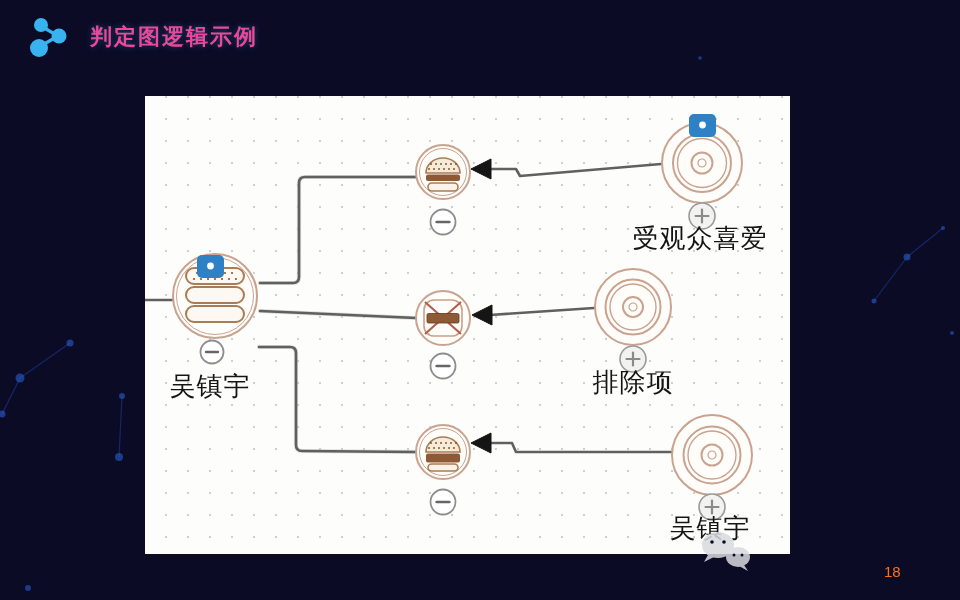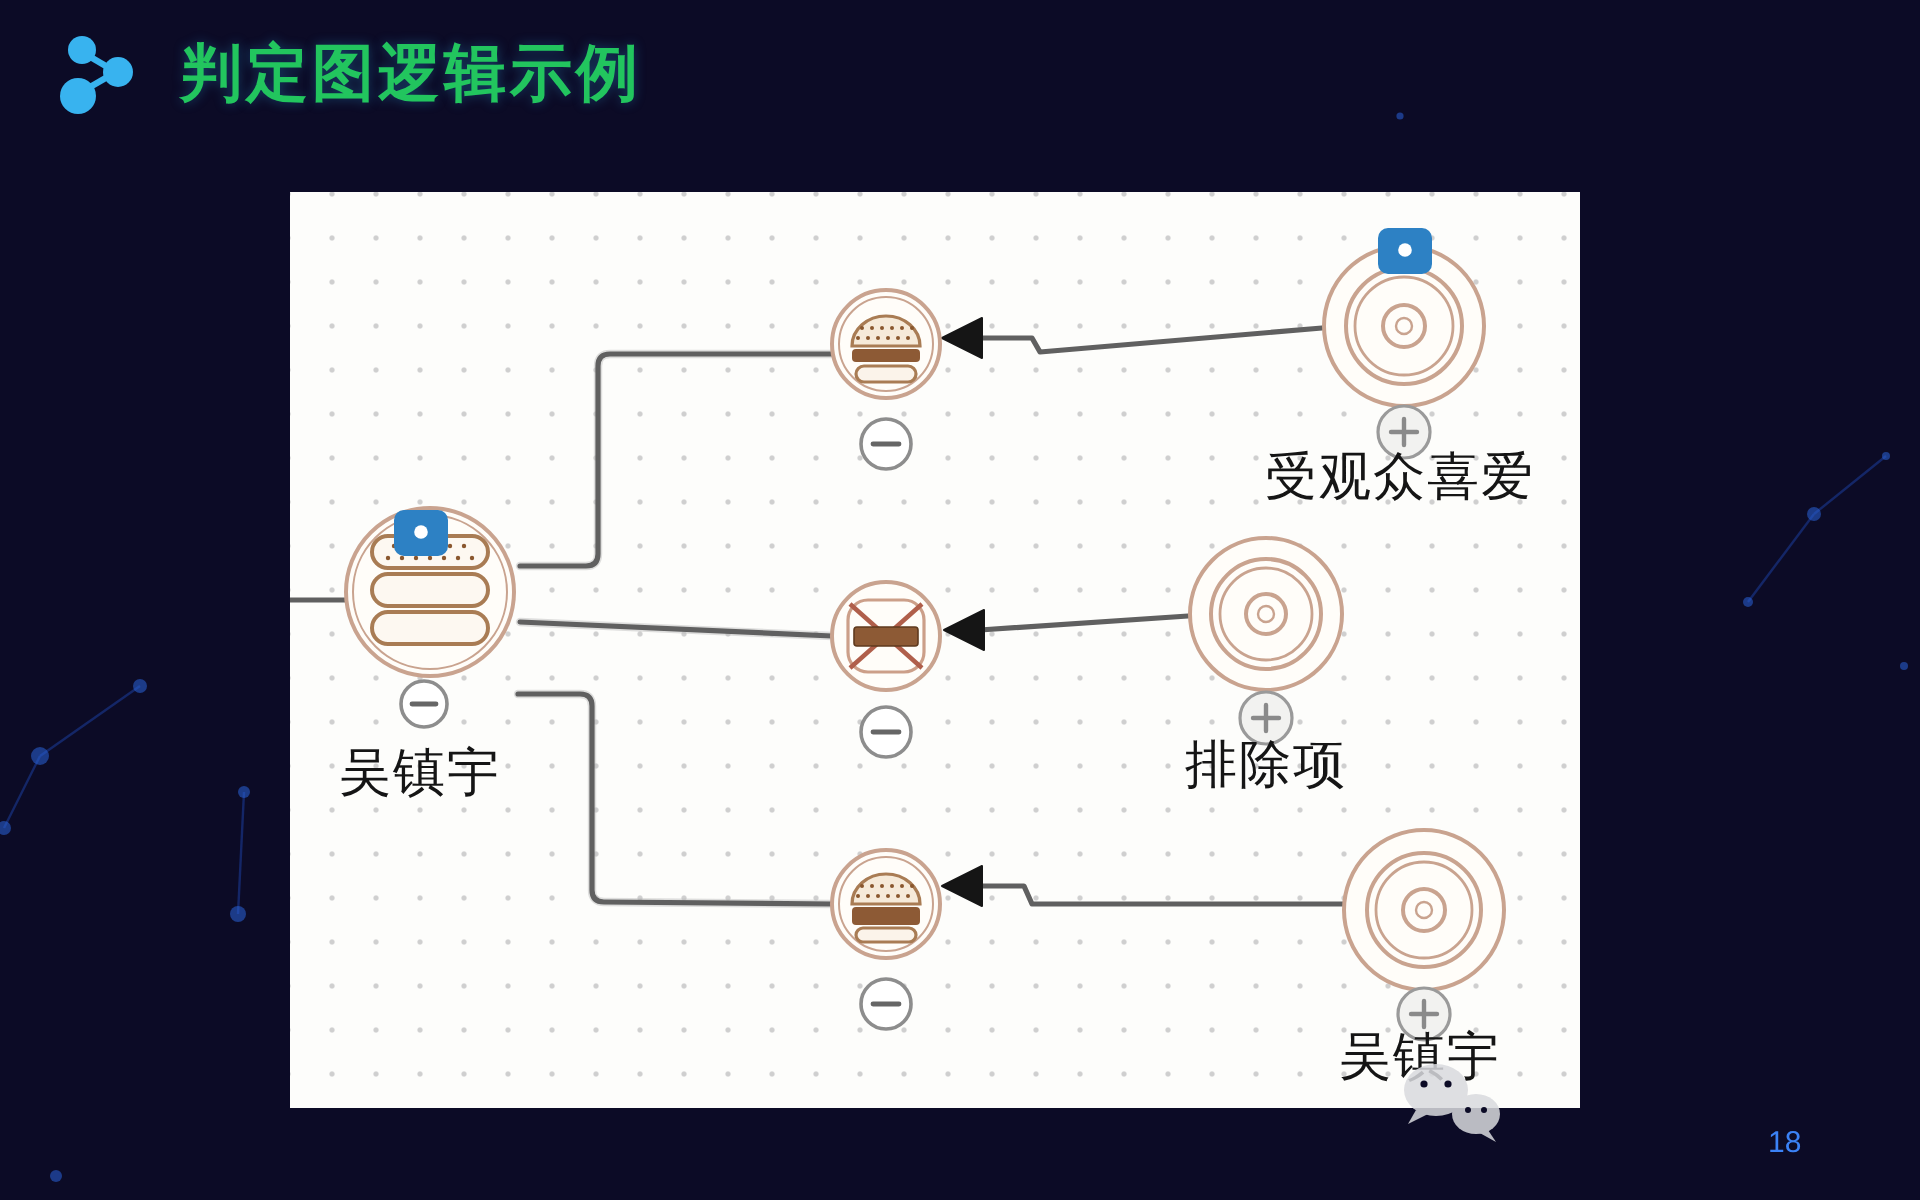--- a/index.html
+++ b/index.html
@@ -7,21 +7,21 @@
     width:960px;height:600px;overflow:hidden;
     background:#0c0b26;
     font-family:"Liberation Sans",sans-serif;
     position:relative;
   }
   .slide{position:absolute;inset:0;width:960px;height:600px;}
   .bg-decor{position:absolute;inset:0;z-index:0;pointer-events:none;}
   .header{position:absolute;left:28px;top:16px;display:flex;align-items:center;gap:20px;z-index:3;}
   .share-icon{width:42px;height:42px;display:block;}
   .page-title{
-    margin:0;color:#22c55e;font-size:31px;font-weight:800;letter-spacing:2px;
+    margin:0;color:#ec4899;font-size:22px;font-weight:800;letter-spacing:2px;
     text-shadow:0 0 6px rgba(47,169,234,.35);
     font-family:"Liberation Sans",sans-serif;
   }
   .canvas{
     position:absolute;left:145px;top:96px;width:645px;height:458px;
     background-color:#fdfdfb;
     background-image:radial-gradient(#cfcfcf 1px, rgba(0,0,0,0) 1.6px);
     background-size:22px 22px;background-position:10px 12px;
     z-index:2;
   }
@@ -35,21 +35,21 @@
   .minus-badge circle{fill:#ffffff;stroke:#8d8d8d;stroke-width:1.8;}
   .minus-badge line{stroke:#666666;stroke-width:2.4;stroke-linecap:round;}
   .plus-badge circle{fill:#f2f2f0;stroke:#9a9a9a;stroke-width:1.6;}
   .plus-badge line{stroke:#8a8a8a;stroke-width:2.2;stroke-linecap:round;}
   .badge-rect{fill:#2d81c4;}
   .watermark{
     position:absolute;left:698px;top:528px;display:flex;align-items:center;gap:8px;z-index:4;
   }
   .watermark-text{color:#e2e3e8;font-size:31px;letter-spacing:4px;opacity:.95;}
   .page-number{
-    position:absolute;left:884px;top:563px;color:#3b82f6;font-size:15px;z-index:4;
+    position:absolute;left:884px;top:563px;color:#f97316;font-size:15px;z-index:4;
   }
 </style>
 </head>
 <body>
 
 <div class="slide">
 
   <svg class="bg-decor" width="960" height="600" viewBox="0 0 960 600">
     <g stroke="#2050c8" stroke-width="1.2" opacity="0.4">
       <line x1="70" y1="343" x2="20" y2="378"></line>

